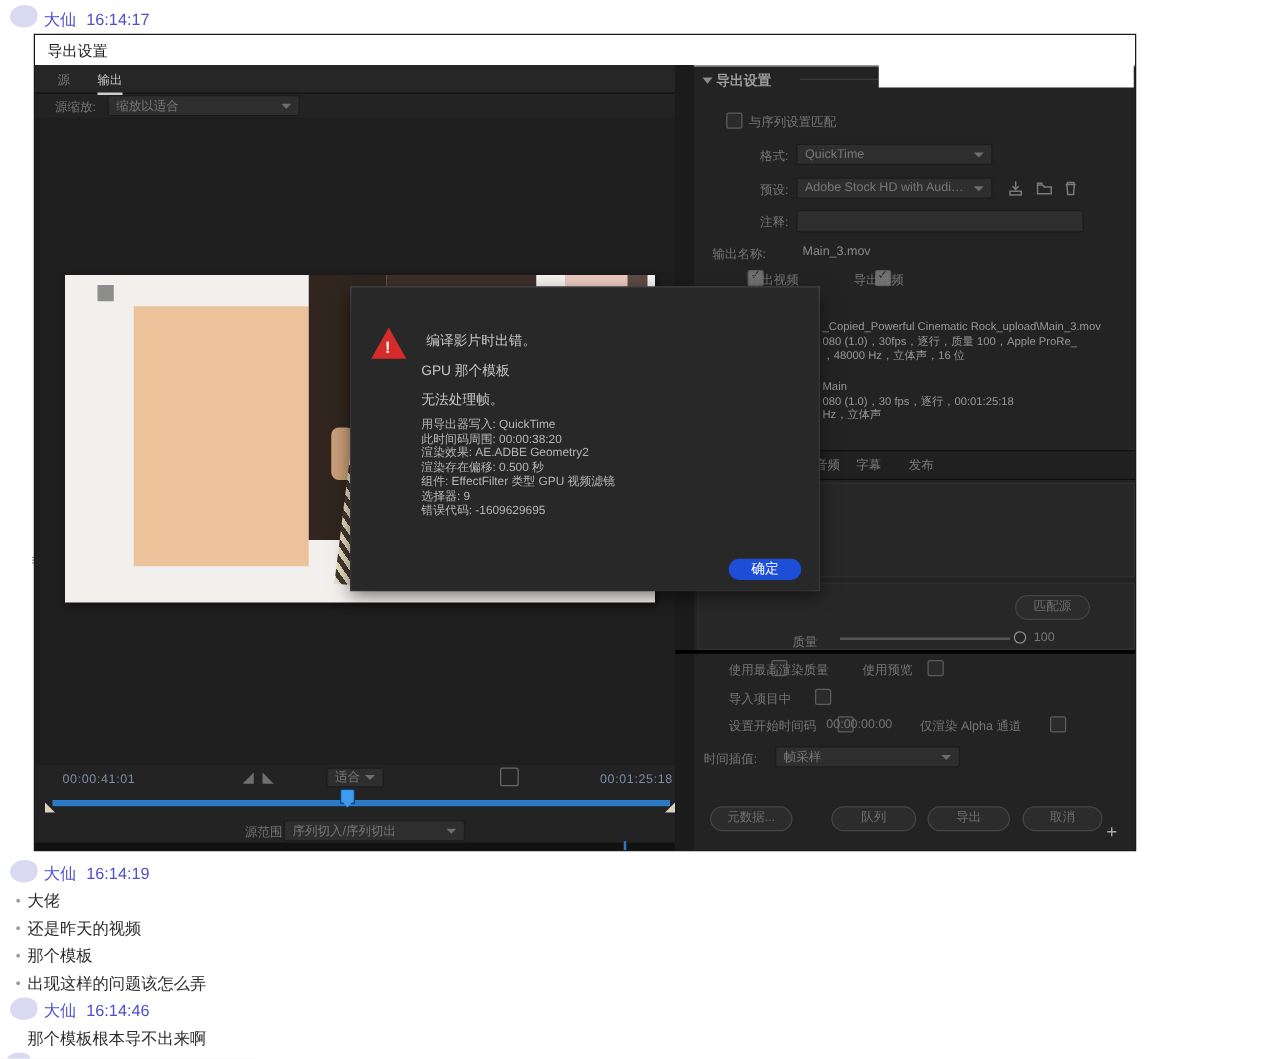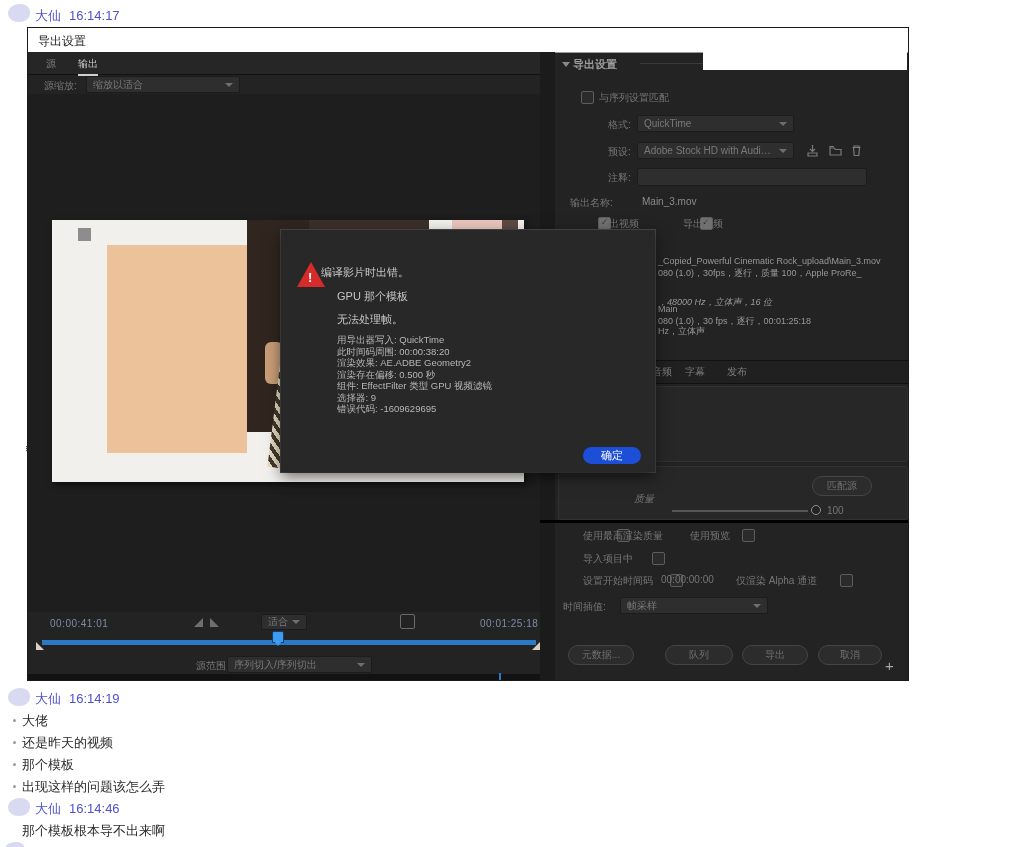--- a/index.html
+++ b/index.html
@@ -164,40 +164,40 @@
     <div class="abs" style="left:614px;top:168px;font-size:10px;color:#8b8b8b;">Main_3.mov</div>
 
     <span class="abs cb on" style="left:553px;top:188px;"></span>
     <div class="abs lbl" style="left:571px;top:189px;">导出视频</div>
     <span class="abs cb on" style="left:637px;top:188px;"></span>
     <div class="abs lbl" style="left:655px;top:189px;">导出音频</div>
 
     
     <div class="abs sum" style="left:630px;top:228px;">_Copied_Powerful Cinematic Rock_upload\Main_3.mov</div>
     <div class="abs sum" style="left:630px;top:239px;">080 (1.0)，30fps，逐行，质量 100，Apple ProRe_</div>
-    <div class="abs sum" style="left:630px;top:268px;font-style:italic;">，48000 Hz，立体声，16 位</div>
+    <div class="abs sum" style="left:630px;top:250px;">，48000 Hz，立体声，16 位</div>
     <div class="abs sum" style="left:630px;top:276px;">Main</div>
     <div class="abs sum" style="left:630px;top:287px;">080 (1.0)，30 fps，逐行，00:01:25:18</div>
     <div class="abs sum" style="left:630px;top:297px;">Hz，立体声</div>
 
     
     <div class="abs" style="left:527px;top:332px;width:353px;height:22px;background:#202020;border-top:1px solid #101010;border-bottom:1px solid #101010;"></div>
     <div class="abs tab" style="left:547px;top:337px;">效果</div>
     <div class="abs tab" style="left:587px;top:337px;">视频</div>
     <div class="abs tab" style="left:624px;top:337px;">音频</div>
     <div class="abs tab" style="left:657px;top:337px;">字幕</div>
     <div class="abs tab" style="left:699px;top:337px;">发布</div>
 
     
     <div class="abs" style="left:530px;top:358px;width:348px;height:74px;background:#272727;border:1px solid #313131;border-radius:2px;"></div>
 
     
     <div class="abs" style="left:530px;top:438px;width:348px;height:52px;background:#272727;border:1px solid #313131;border-radius:2px;"></div>
     <div class="abs pillbtn" style="left:784px;top:448px;width:58px;height:18px;">匹配源</div>
-    <div class="abs lbl" style="left:606px;top:464px;font-style:italic;">质量</div>
+    <div class="abs lbl" style="left:606px;top:479px;">质量</div>
     <div class="abs qline" style="left:644px;top:482px;width:136px;"></div>
     <div class="abs knob" style="left:783px;top:477px;"></div>
     <div class="abs lbl" style="left:799px;top:477px;">100</div>
 
     
     <div class="abs" style="left:512px;top:492px;width:368px;height:3px;background:#000;"></div>
 
     
     <span class="abs cb" style="left:537px;top:500px;"></span>
     <div class="abs lbl" style="left:555px;top:501px;">使用最高渲染质量</div>
@@ -227,21 +227,21 @@
     <div class="abs" style="left:857px;top:629px;font-size:15px;color:#a8a8a8;">+</div>
 
     
     <div class="abs censor"></div>
   </div>
 
   <div id="dlg" class="abs">
     <div class="abs warn-tri" style="left:16px;top:32px;">
         <i>!</i>
       </div>
-    <div class="abs dline" style="left:40px;top:35px;">编译影片时出错。</div>
+    <div class="abs dline" style="left:60px;top:35px;">编译影片时出错。</div>
     <div class="abs dline" style="left:56px;top:59px;">GPU 那个模板</div>
     <div class="abs dline" style="left:56px;top:82px;">无法处理帧。</div>
     <div class="abs ddetail" style="left:56px;top:104px;width:300px;">
       <div>用导出器写入: QuickTime</div>
       <div>此时间码周围: 00:00:38:20</div>
       <div>渲染效果: AE.ADBE Geometry2</div>
       <div>渲染存在偏移: 0.500 秒</div>
       <div>组件: EffectFilter 类型 GPU 视频滤镜</div>
       <div>选择器: 9</div>
       <div>错误代码: -1609629695</div>

